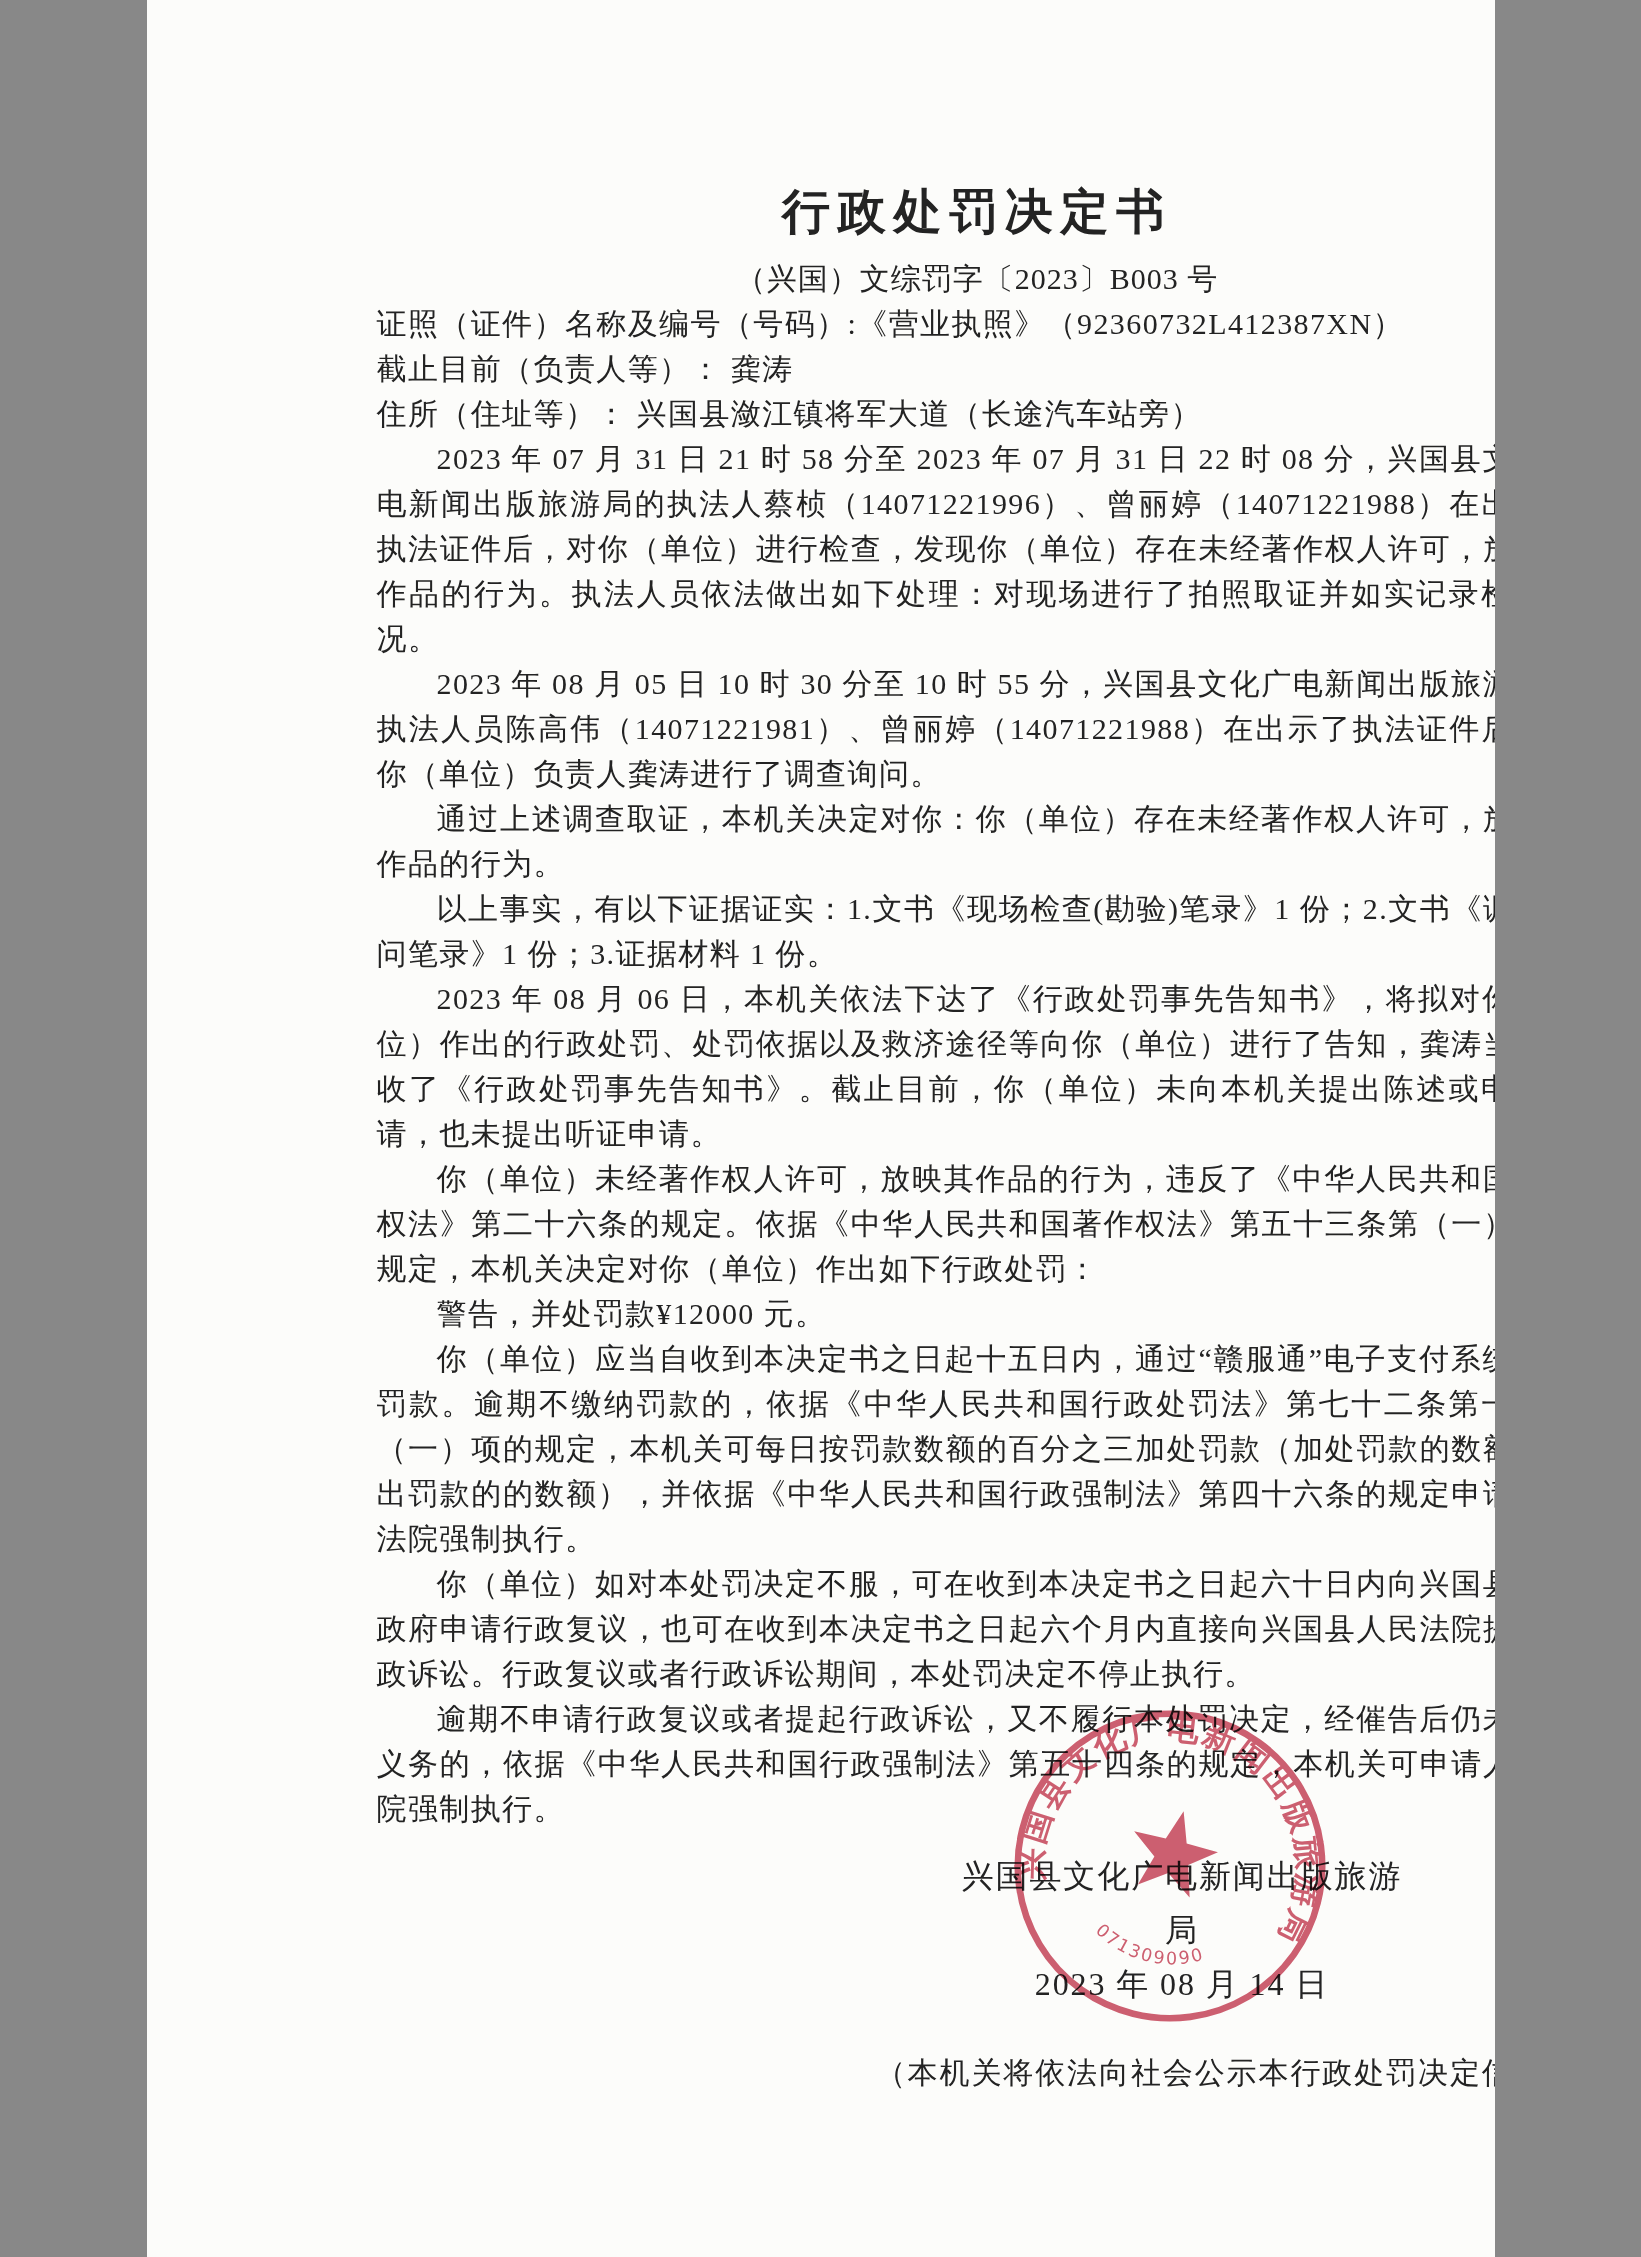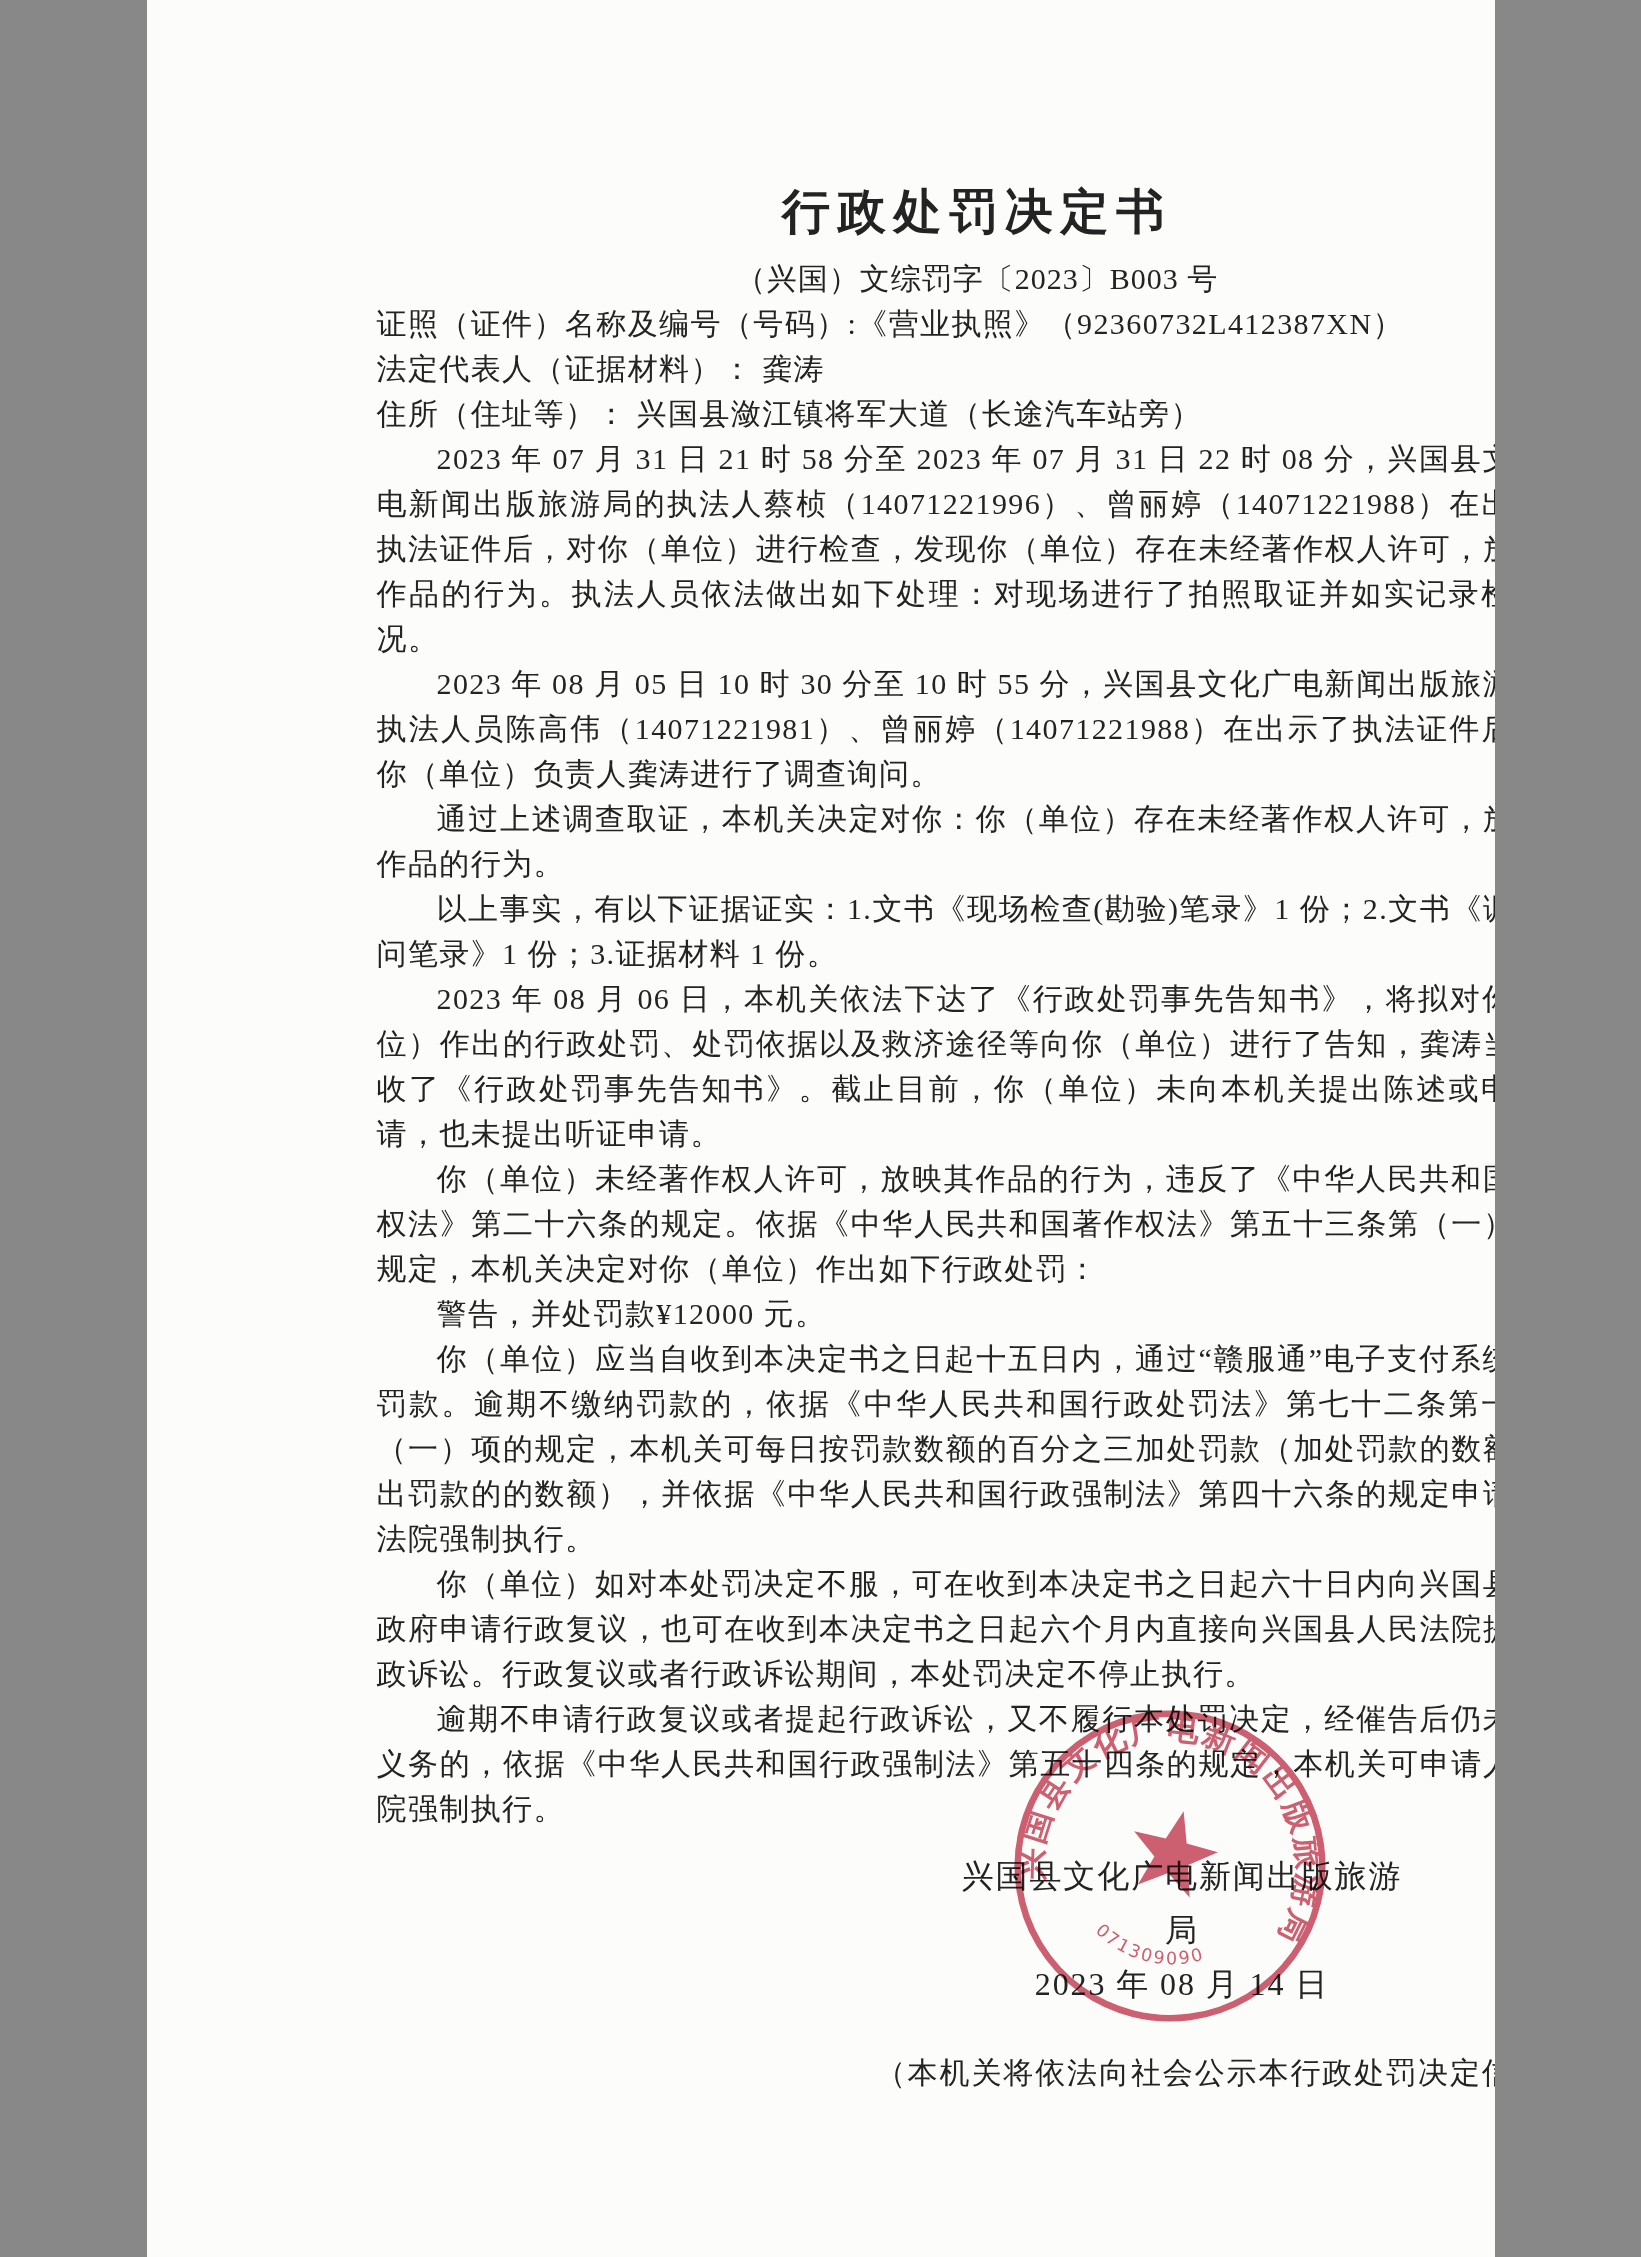--- a/index.html
+++ b/index.html
@@ -73,21 +73,21 @@
 
 <div class="page">
 
   <div class="content">
 
     <h1 class="title">行政处罚决定书</h1>
 
     <div class="doc-number">（兴国）文综罚字〔2023〕B003 号</div>
 
     <div class="meta-line">证照（证件）名称及编号（号码）:《营业执照》（92360732L412387XN）</div>
-    <div class="meta-line">法定代表人（证据材料）： 龚涛</div>
+    <div class="meta-line">截止目前（负责人等）： 龚涛</div>
     <div class="meta-line">住所（住址等）： 兴国县潋江镇将军大道（长途汽车站旁）</div>
 
     <p class="para">2023 年 07 月 31 日 21 时 58 分至 2023 年 07 月 31 日 22 时 08 分，兴国县文化广电新闻出版旅游局的执法人蔡桢（14071221996）、曾丽婷（14071221988）在出示了执法证件后，对你（单位）进行检查，发现你（单位）存在未经著作权人许可，放映其作品的行为。执法人员依法做出如下处理：对现场进行了拍照取证并如实记录检查情况。</p>
     <p class="para">2023 年 08 月 05 日 10 时 30 分至 10 时 55 分，兴国县文化广电新闻出版旅游局的执法人员陈高伟（14071221981）、曾丽婷（14071221988）在出示了执法证件后，对你（单位）负责人龚涛进行了调查询问。</p>
     <p class="para">通过上述调查取证，本机关决定对你：你（单位）存在未经著作权人许可，放映其作品的行为。</p>
     <p class="para">以上事实，有以下证据证实：1.文书《现场检查(勘验)笔录》1 份；2.文书《调查询问笔录》1 份；3.证据材料 1 份。</p>
     <p class="para">2023 年 08 月 06 日，本机关依法下达了《行政处罚事先告知书》，将拟对你（单位）作出的行政处罚、处罚依据以及救济途径等向你（单位）进行了告知，龚涛当面签收了《行政处罚事先告知书》。截止目前，你（单位）未向本机关提出陈述或申辩申请，也未提出听证申请。</p>
     <p class="para">你（单位）未经著作权人许可，放映其作品的行为，违反了《中华人民共和国著作权法》第二十六条的规定。依据《中华人民共和国著作权法》第五十三条第（一）项的规定，本机关决定对你（单位）作出如下行政处罚：</p>
     <p class="para">警告，并处罚款¥12000 元。</p>
     <p class="para">你（单位）应当自收到本决定书之日起十五日内，通过“赣服通”电子支付系统缴纳罚款。逾期不缴纳罚款的，依据《中华人民共和国行政处罚法》第七十二条第一款第（一）项的规定，本机关可每日按罚款数额的百分之三加处罚款（加处罚款的数额不超出罚款的的数额），并依据《中华人民共和国行政强制法》第四十六条的规定申请人民法院强制执行。</p>

